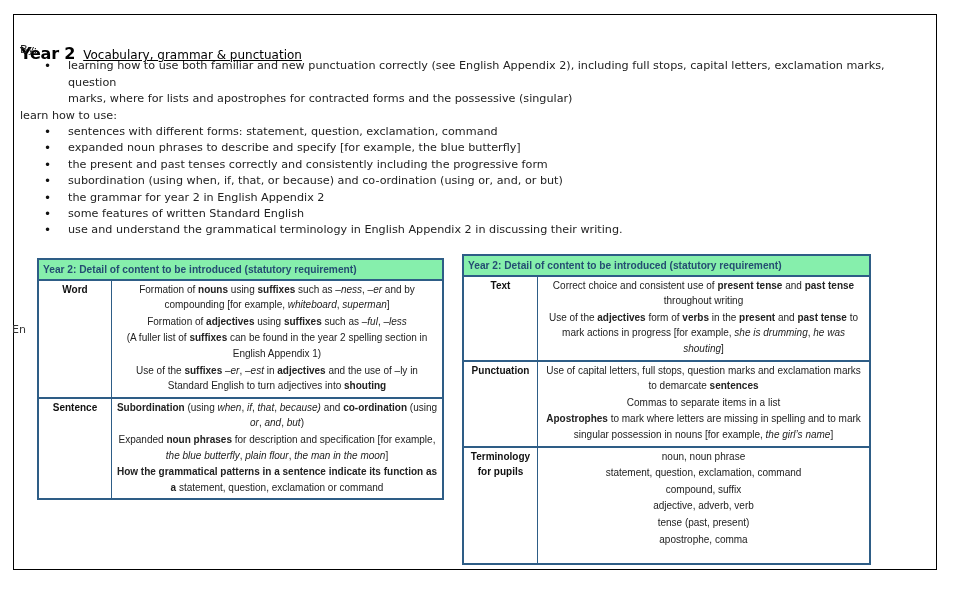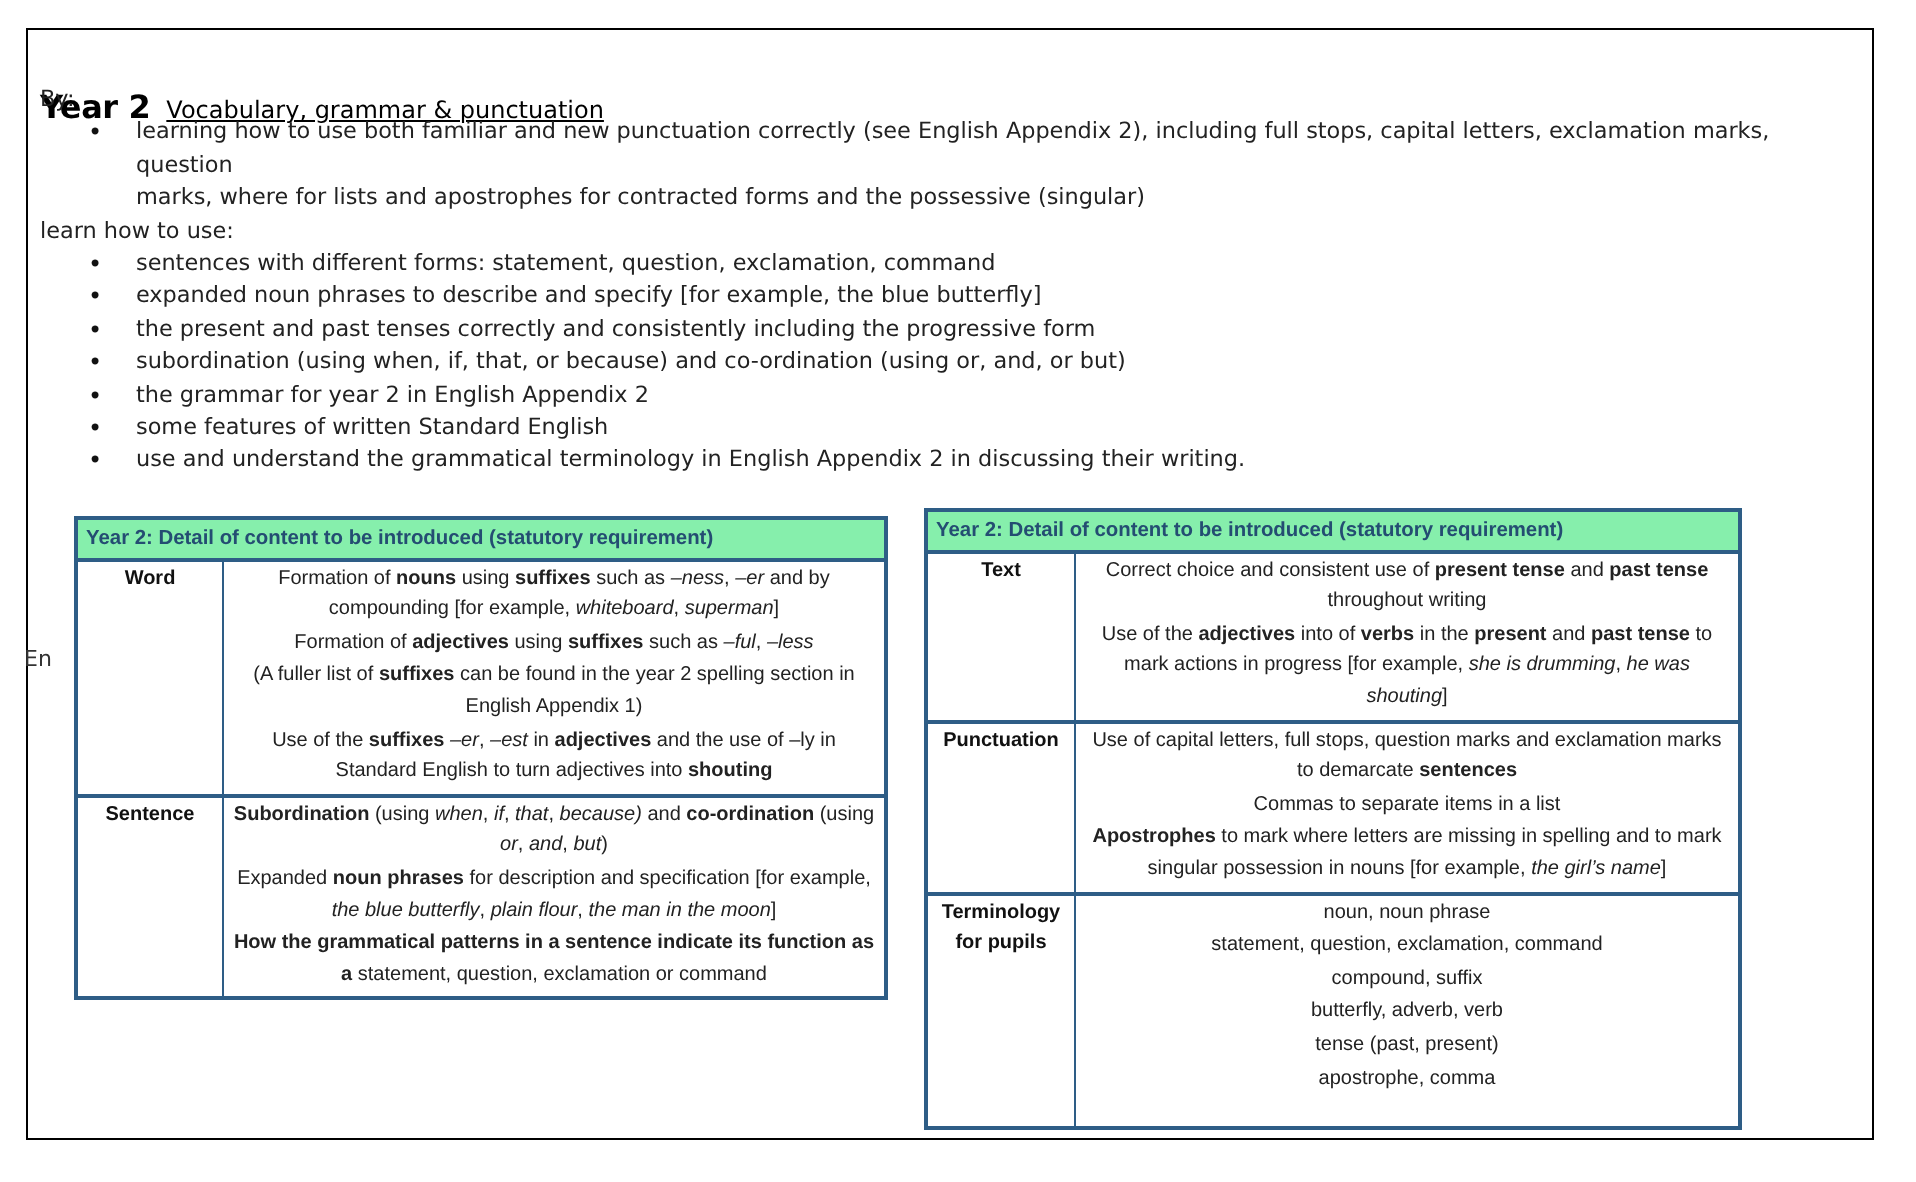--- a/index.html
+++ b/index.html
@@ -109,36 +109,36 @@
   <thead>
     <tr>
         <th colspan="2">Year 2: Detail of content to be introduced (statutory requirement)</th>
       </tr>
   </thead>
   <tbody id="tbl-right-body">
       <tr class="row">
         <td class="cat">Text</td>
         <td>
           <p><span>Correct choice and consistent use of </span><span class="b">present tense</span><span> and </span><span class="b">past tense</span><span> throughout writing</span></p>
-          <p><span>Use of the </span><span class="b">adjectives</span><span> into of </span><span class="b">verbs</span><span> in the </span><span class="b">present</span><span> and </span><span class="b">past tense</span><span> to mark actions in progress [for example, </span><span class="i">she is drumming</span><span>, </span><span class="i">he was shouting</span><span>]</span></p>
+          <p><span>Use of the </span><span class="b">adjectives</span><span> form of </span><span class="b">verbs</span><span> in the </span><span class="b">present</span><span> and </span><span class="b">past tense</span><span> to mark actions in progress [for example, </span><span class="i">she is drumming</span><span>, </span><span class="i">he was shouting</span><span>]</span></p>
         </td>
       </tr>
       <tr class="row">
         <td class="cat">Punctuation</td>
         <td>
           <p><span>Use of capital letters, full stops, question marks and exclamation marks to demarcate </span><span class="b">sentences</span></p>
           <p><span>Commas to separate items in a list</span></p>
           <p><span class="b">Apostrophes</span><span> to mark where letters are missing in spelling and to mark singular possession in nouns [for example, </span><span class="i">the girl’s name</span><span>]</span></p>
         </td>
       </tr>
       <tr class="row term">
         <td class="cat">Terminology for pupils</td>
         <td>
           <p>noun, noun phrase</p>
           <p>statement, question, exclamation, command</p>
           <p>compound, suffix</p>
-          <p>butterfly, adverb, verb</p>
+          <p>adjective, adverb, verb</p>
           <p>tense (past, present)</p>
           <p>apostrophe, comma</p>
         </td>
       </tr>
     </tbody>
 </table>
 
 </body></html>

